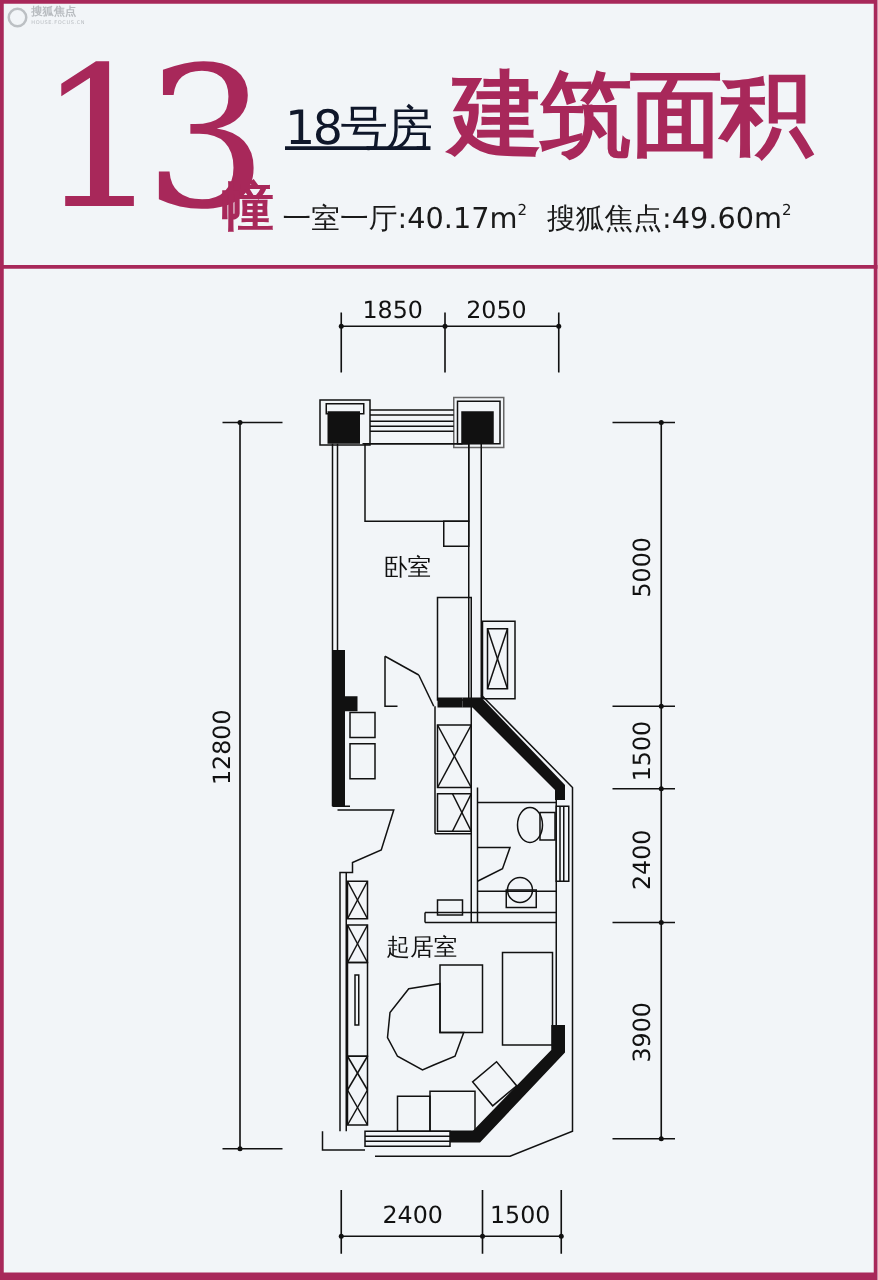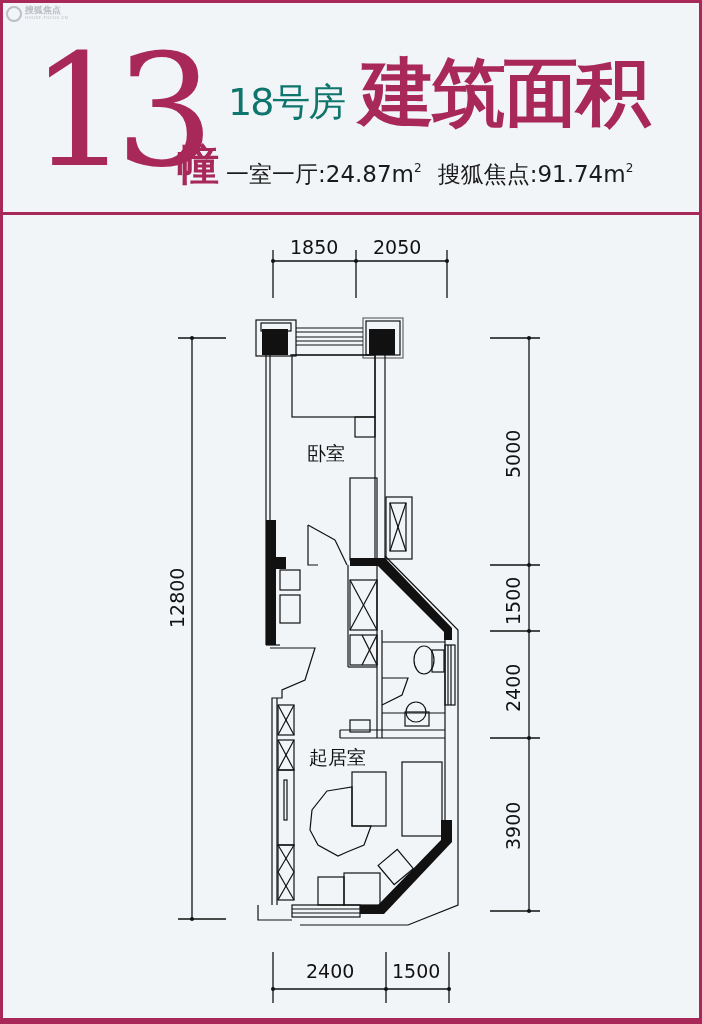--- a/index.html
+++ b/index.html
@@ -5,21 +5,21 @@
   * { margin:0; padding:0; box-sizing:border-box; }
   body { width:702px; height:1024px; background:#f2f5f8; font-family:"DejaVu Sans", sans-serif; overflow:hidden; }
   .frame { position:absolute; left:0; top:0; width:702px; height:1024px; border:3px solid #a8285a; border-bottom-width:6px; }
   .divider { position:absolute; left:0; top:212px; width:702px; height:3px; background:#a8285a; }
   .logo { position:absolute; left:6px; top:6px; display:flex; align-items:flex-start; gap:3px; }
   .logo-circle { width:16px; height:16px; border:2px solid #bcc0c4; border-radius:50%; }
   .logo-text { font-size:9px; color:#b8bcc0; font-weight:bold; line-height:9px; }
   .logo-sub { font-size:4px; color:#b8bcc0; letter-spacing:0.5px; }
   .bignum { position:absolute; left:30px; top:26px; font-family:"DejaVu Serif", serif; font-size:156px; line-height:170px; color:#a8285a; letter-spacing:-14px; }
   .dong { position:absolute; left:177px; top:140px; font-size:42px; font-weight:bold; color:#a8285a; line-height:50px; }
-  .room-no { position:absolute; left:228px; top:80px; font-size:38px; color:#0f766e; line-height:44px; letter-spacing:-2px; }
+  .room-no { position:absolute; left:228px; top:80px; font-size:38px; color:#0f172a; line-height:44px; letter-spacing:-2px;text-decoration:underline; }
   .layout { position:absolute; left:360px; top:50px; font-size:74px; font-weight:bold; color:#a8285a; line-height:84px; letter-spacing:-2px; }
   .areas { position:absolute; left:226px; top:152px; font-size:23px; color:#1a1a1a; line-height:32px; white-space:nowrap; }
   .areas sup { font-size:12px; vertical-align:10px; }
   .areas .gap { display:inline-block; width:16px; }
   svg { position:absolute; left:0; top:0; }
   .dimtxt { font-family:"DejaVu Sans", sans-serif; font-size:19px; fill:#111; }
   .roomtxt { font-family:"DejaVu Sans", sans-serif; font-size:19px; fill:#111; }
 </style>
 </head>
 <body>
@@ -33,21 +33,21 @@
     <div class="logo-text">搜狐焦点</div>
     <div class="logo-sub">HOUSE.FOCUS.CN</div>
   </div>
 </div>
 
 <div class="bignum">13</div>
 <div class="dong">幢</div>
 <div class="room-no">18号房</div>
 <div class="layout">建筑面积</div>
 <div class="areas">
-  <span>一室一厅:</span><span>24.87m</span><sup>2</sup><span class="gap"></span><span>搜狐焦点:</span><span>91.74m</span><sup>2</sup>
+  <span>一室一厅:</span><span>40.17m</span><sup>2</sup><span class="gap"></span><span>搜狐焦点:</span><span>49.60m</span><sup>2</sup>
 </div>
 
 <svg width="702" height="1024" viewBox="0 0 702 1024">
   <g stroke="#111" stroke-width="1.3" fill="none">
 
     <g>
       <line x1="273" y1="261" x2="447" y2="261"></line>
       <line x1="273" y1="250" x2="273" y2="298"></line>
       <line x1="356" y1="250" x2="356" y2="298"></line>
       <line x1="447" y1="250" x2="447" y2="298"></line>

